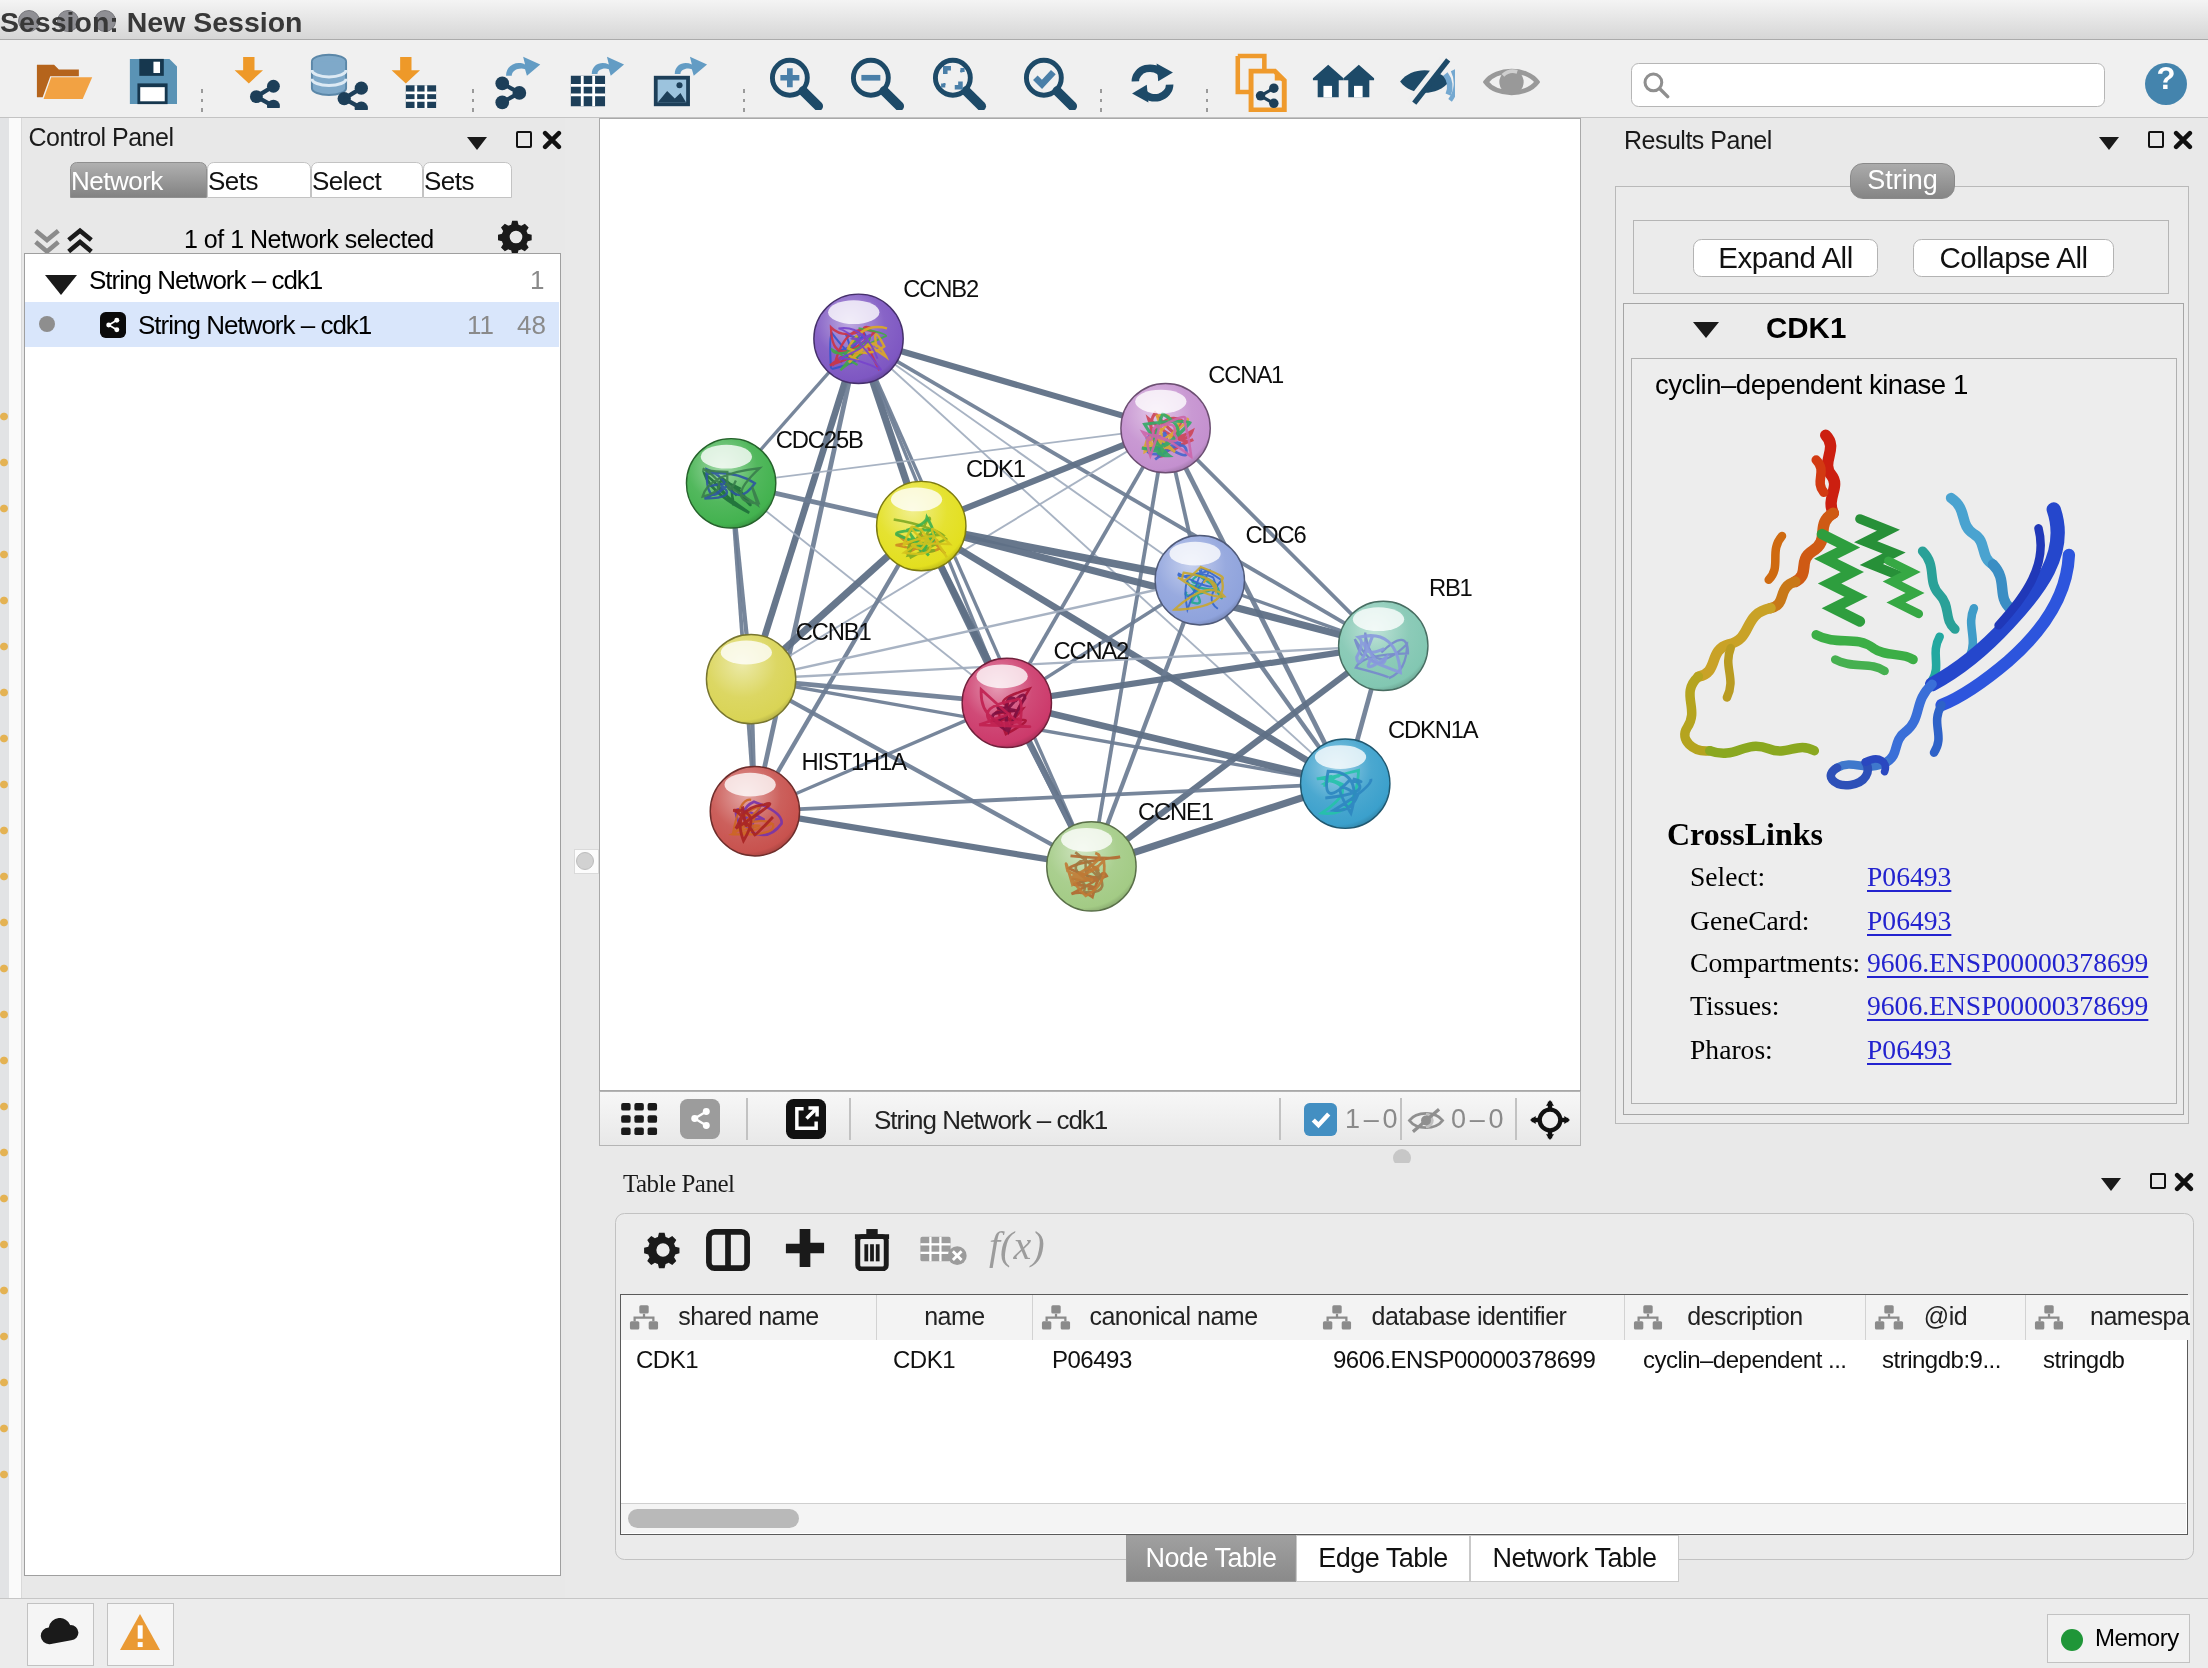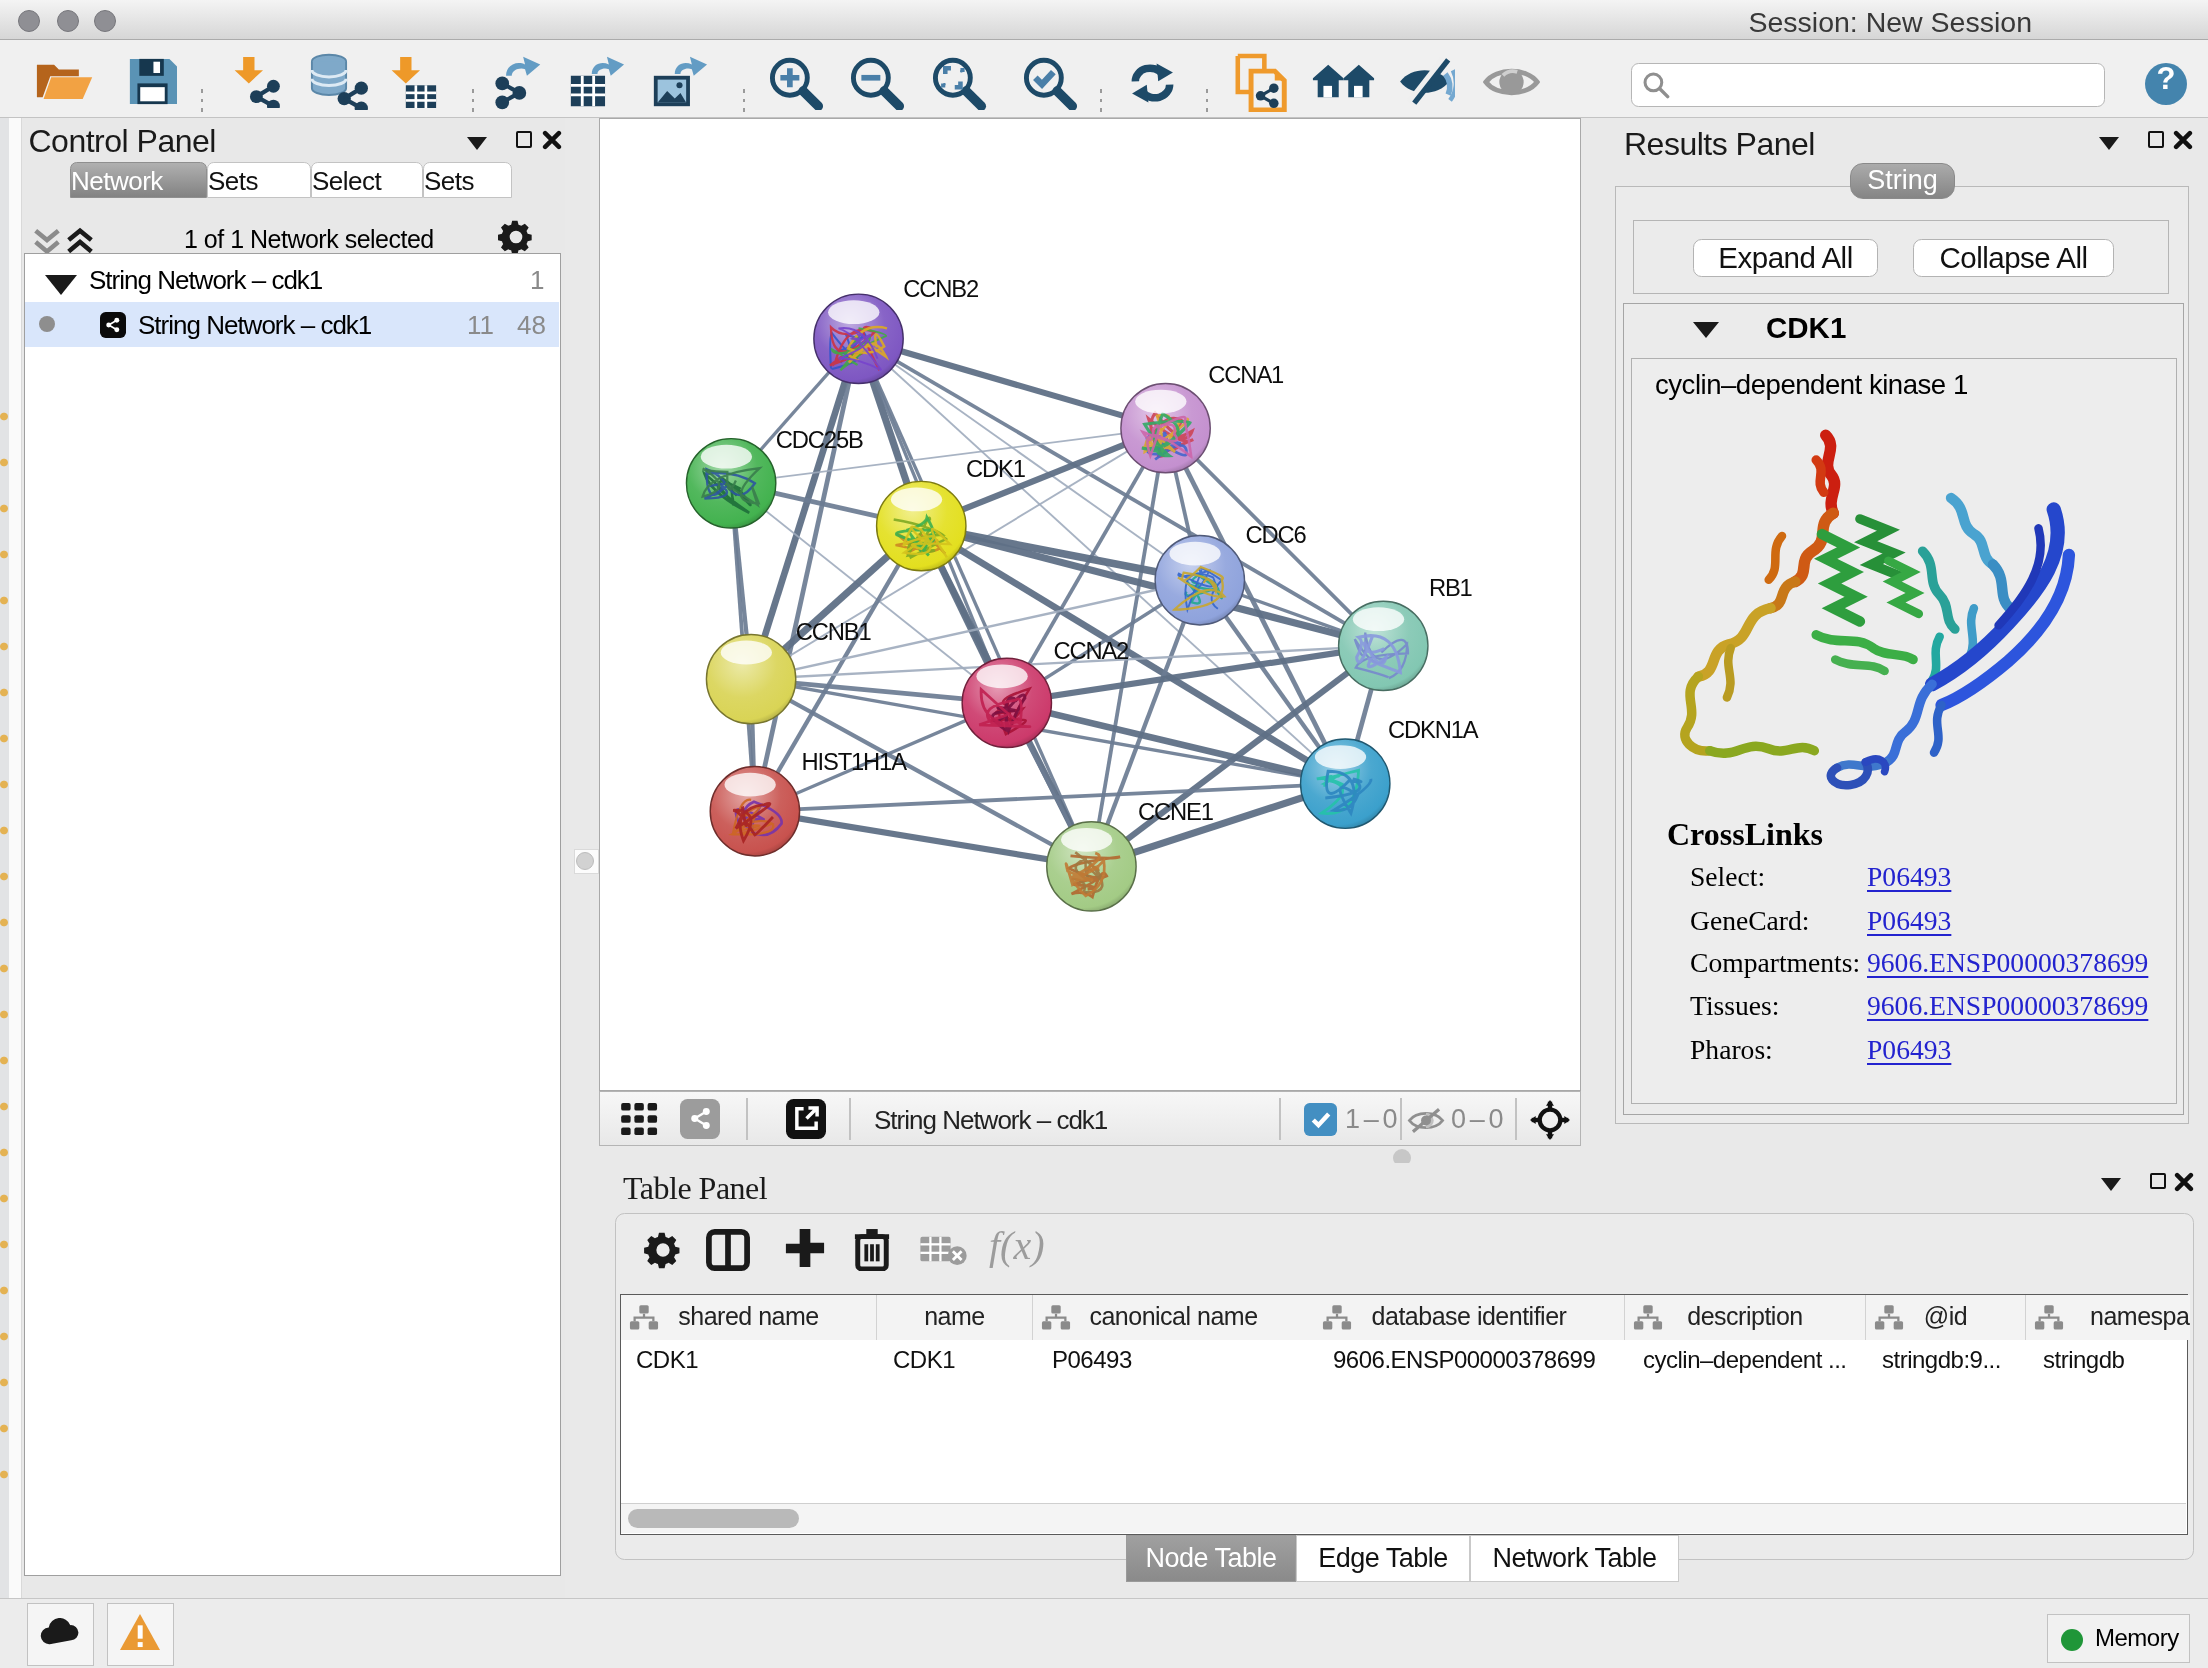--- a/index.html
+++ b/index.html
@@ -4,30 +4,30 @@
 <style>
   html,body{margin:0;padding:0;}
   body{width:2208px;height:1668px;position:relative;overflow:hidden;
        font-family:"Liberation Sans",sans-serif;background:#e9e9e9;
        -webkit-font-smoothing:antialiased;}
   .abs{position:absolute;}
   
   #titlebar{left:0;top:0;width:2208px;height:40px;
     background:linear-gradient(#f4f4f4,#d6d6d6);border-bottom:1.9px solid #ababab;box-sizing:border-box;}
   .tl{width:20px;height:20px;border-radius:50%;background:#8f8f94;border:1px solid #77777c;top:9.5px;}
-  #title-text{width:2032px;text-align:right;top:5.7px;font-size:28.5px;color:#383838;}
+  #title-text{width:2032px;text-align:left;top:5.7px;font-size:28.5px;color:#383838;font-weight:bold;}
   
   #toolbar{left:0;top:40px;width:2208px;height:78px;background:#f0f0f0;
     border-bottom:1.9px solid #c3c3c3;box-sizing:border-box;}
   .sep{top:49px;width:1.9px;height:59px;
      background-image:repeating-linear-gradient(#9a9a9a 0 3.8px,transparent 3.8px 9.5px);}
   
   #controlpanel{left:0;top:118px;width:565px;height:1480px;background:#e8e8e8;}
   
-  .paneltitle{font-size:32px;color:#1a1a1a;letter-spacing:-0.5px;}
+  .paneltitle{font-size:25px;color:#1a1a1a;letter-spacing:-0.5px;}
   #canvas{left:599px;top:118px;width:982px;height:973px;background:#ffffff;
       border:1px solid #a9a9a9;box-sizing:border-box;}
   #canvasbar{left:599px;top:1091px;width:982px;height:55px;background:linear-gradient(#f7f7f7,#e8e8e8);
       border:1px solid #b4b4b4;box-sizing:border-box;}
   #resultspanel{left:1582px;top:118px;width:627px;height:1045px;background:#e9e9e9;}
   #tablepanel{left:565px;top:1163px;width:1644px;height:435px;background:#e9e9e9;}
   #statusbar{left:0;top:1598px;width:2208px;height:70px;background:#ececec;border-top:1.9px solid #c6c6c6;box-sizing:border-box;}
   
   .cptab{top:44px;height:36px;box-sizing:border-box;border:1px solid #c3c3c3;background:#ffffff;
      font-size:26px;color:#111;padding-top:2.9px;border-radius:6.7px 6.7px 0 0;letter-spacing:-0.5px;}

